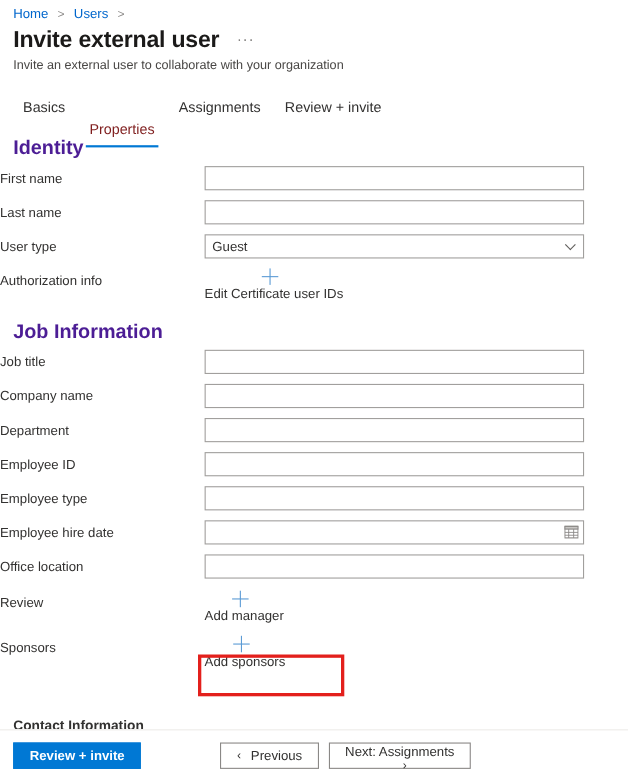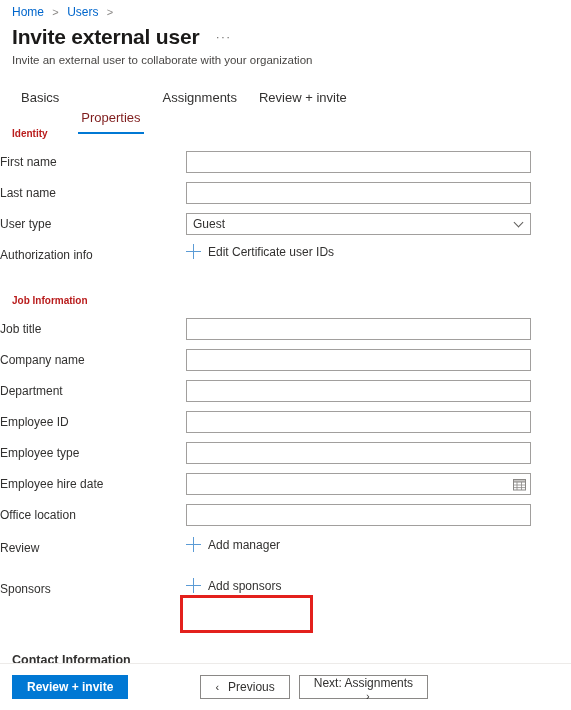--- a/index.html
+++ b/index.html
@@ -55,21 +55,21 @@
   .tab.active::after {
     content: ""; position: absolute;
     left: 8px; right: 8px; bottom: 0; height: 2px;
     background: #0078d4;
   }
 
   
   .form-area { position: absolute; left: 0; top: 125px; width: 571px; }
 
   .section-head {
-    font-size: 10px; font-weight: bold; color: #b91c1c;
+    font-size: 18px; font-weight: bold; color: #4c1d95;
     margin: 0 0 4px 12px; line-height: 18px;
   }
   .section-head.sec-job { margin-top: 23px; }
 
   .row {
     display: flex; align-items: center;
     height: 29px; margin-bottom: 2px;
   }
   .row-label {
     width: 186px; padding-left: 0;
@@ -106,22 +106,22 @@
   }
 
   .date-wrap { position: relative; width: 345px; height: 22px; }
   .cal-icon {
     position: absolute; right: 5px; top: 4px;
     width: 13px; height: 13px; pointer-events: none;
   }
 
   
   .add-action {
-    display: inline-flex; 
-    cursor: pointer; height: 22px;
+    display: inline-flex; align-items: center;
+    cursor: pointer; height: 22px; flex-direction: column;
   }
   .plus-icon {
     width: 15px; height: 15px; margin-right: 7px;
     position: relative; flex: none;
   }
   .plus-icon::before, .plus-icon::after {
     content: ""; position: absolute; background: #5b9bd5;
   }
   .plus-icon::before { left: 0; top: 7px; width: 15px; height: 1.4px; }
   .plus-icon::after { top: 0; left: 7px; height: 15px; width: 1.4px; }

